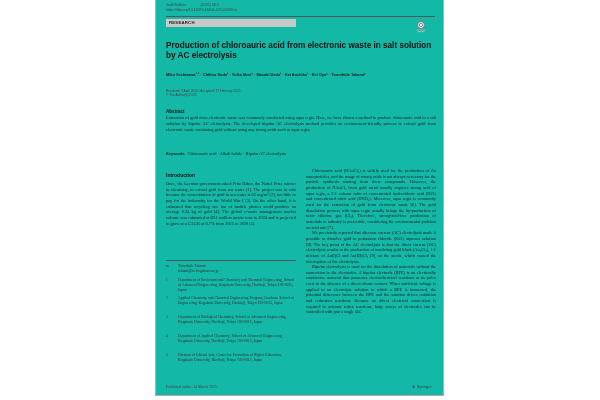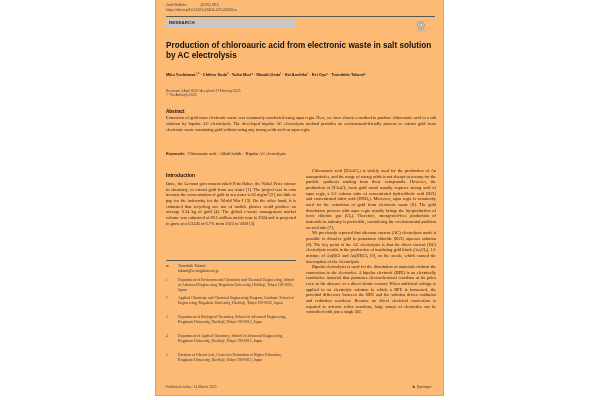--- a/index.html
+++ b/index.html
@@ -1,17 +1,17 @@
 <!DOCTYPE html>
 <html><head>
 <meta charset="utf-8">
 <style>
   html, body { margin: 0; padding: 0; }
   body { width: 600px; height: 400px; background: #ffffff; position: relative; overflow: hidden; font-family: "Liberation Serif", serif; color: #222; }
-  .page { position: absolute; left: 155px; top: 0; width: 289px; height: 396px; background: #fdba74; border-left: 1px solid #b9a9ad; border-right: 1px solid #b9a9ad; border-bottom: 1px solid #b9a9ad; box-sizing: border-box; }
+  .page { position: absolute; left: 155px; top: 0; width: 289px; height: 396px; background: #14b8a6; border-left: 1px solid #b9a9ad; border-right: 1px solid #b9a9ad; border-bottom: 1px solid #b9a9ad; box-sizing: border-box; }
   .hdr { position: absolute; left: 10px; top: 3px; font-family: "Liberation Sans", sans-serif; font-size: 3.6px; color: #444; line-height: 4.6px; }
   .hdr .gap { display: inline-block; width: 14px; }
   .rule { position: absolute; left: 10px; right: 8px; top: 16px; height: 1px; background: #555; }
   .research { position: absolute; left: 10px; top: 19px; width: 130px; height: 8px; background: #c8c8c8; font-family: "Liberation Sans", sans-serif; font-weight: bold; font-size: 4.3px; line-height: 8px; padding-left: 3px; box-sizing: border-box; letter-spacing: 0.2px; color: #222; }
   .cfu { position: absolute; left: 258px; top: 20px; width: 14px; height: 14px; }
   .title { position: absolute; left: 10px; top: 41px; width: 270px; font-family: "Liberation Sans", sans-serif; font-weight: bold; font-size: 8.2px; line-height: 10px; color: #111; }
   .authors { position: absolute; left: 10px; top: 72px; font-family: "Liberation Sans", sans-serif; font-weight: bold; font-size: 3.9px; color: #222; white-space: nowrap; }
   .dates { position: absolute; left: 10px; top: 89px; font-family: "Liberation Sans", sans-serif; font-size: 3.2px; line-height: 4.2px; color: #444; }
   .abs-h { position: absolute; left: 10px; top: 109px; font-family: "Liberation Sans", sans-serif; font-weight: bold; font-size: 4.6px; color: #111; }
   .abs { position: absolute; left: 10px; top: 115px; width: 270px; font-size: 4.35px; line-height: 6px; text-align: justify; color: #222; }

